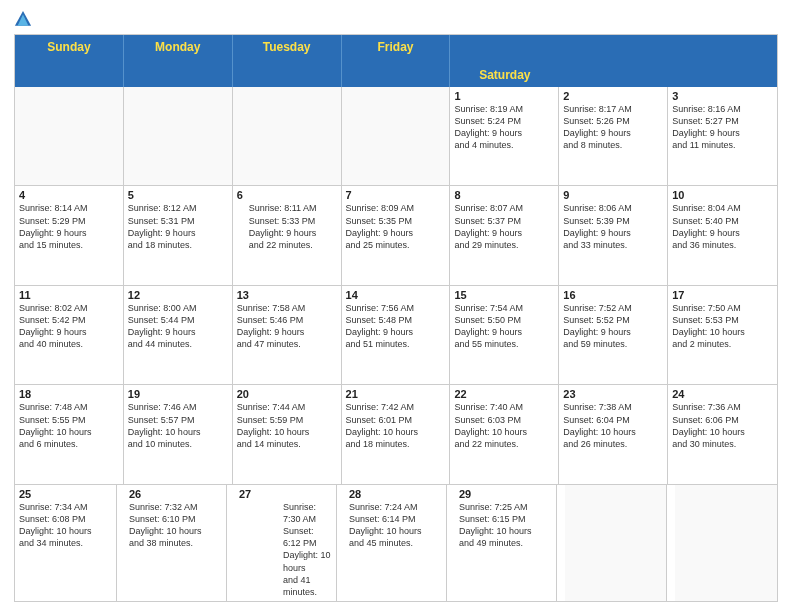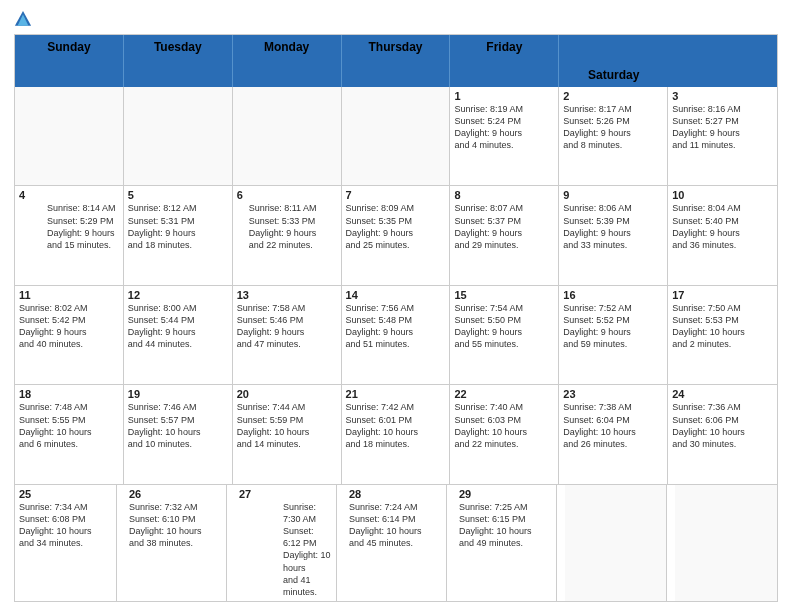--- a/index.html
+++ b/index.html
@@ -60,21 +60,21 @@
       display: flex;
       flex-direction: column;
       border: 1px solid #ccc;
     }
     .cal-header-row {
       display: grid;
       grid-template-columns: repeat(7, 1fr);
       background: #2a6db5;
     }
     .cal-header-cell {
-      color: #000000;
+      color: #fde047;
       font-size: 12px;
       font-weight: bold;
       text-align: center;
       padding: 5px 2px;
       border-right: 1px solid #5592cc;
     }
     .cal-header-cell:last-child { border-right: none; margin-top: 28px; }
     .cal-body {
       flex: 1;
       display: flex;
@@ -131,23 +131,22 @@
     </div>
     <div class="title-block">
       <div class="main-title"></div>
       <div class="subtitle"></div>
     </div>
   </div>
 
   <div class="calendar">
     <div class="cal-header-row" id="cal-header">
         <div class="cal-header-cell">Sunday</div>
+        <div class="cal-header-cell">Monday</div>
         <div class="cal-header-cell">Tuesday</div>
-        <div class="cal-header-cell">Monday</div>
-        <div class="cal-header-cell">Thursday</div>
         <div class="cal-header-cell">Friday</div>
         <div class="cal-header-cell">Saturday</div>
       </div>
     <div class="cal-body" id="cal-body">
         <div class="cal-row">
           <div class="cal-cell empty"></div>
           <div class="cal-cell empty"></div>
           <div class="cal-cell empty"></div>
           <div class="cal-cell empty"></div>
           <div class="cal-cell">
@@ -168,21 +167,21 @@
             <div class="day-num">3</div>
             <div class="day-info" style="white-space: pre-line;">Sunrise: 8:16 AM
 Sunset: 5:27 PM
 Daylight: 9 hours
 and 11 minutes.</div>
           </div>
         </div>
         <div class="cal-row">
           <div class="cal-cell">
             <div class="day-num">4</div>
-            <div class="day-info" style="white-space: pre-line; margin-left: 28px;">Sunrise: 8:14 AM
+            <div class="day-info" style="white-space: pre-line;">Sunrise: 8:14 AM
 Sunset: 5:29 PM
 Daylight: 9 hours
 and 15 minutes.</div>
           </div>
           <div class="cal-cell">
             <div class="day-num">5</div>
             <div class="day-info" style="white-space: pre-line;">Sunrise: 8:12 AM
 Sunset: 5:31 PM
 Daylight: 9 hours
 and 18 minutes.</div>

